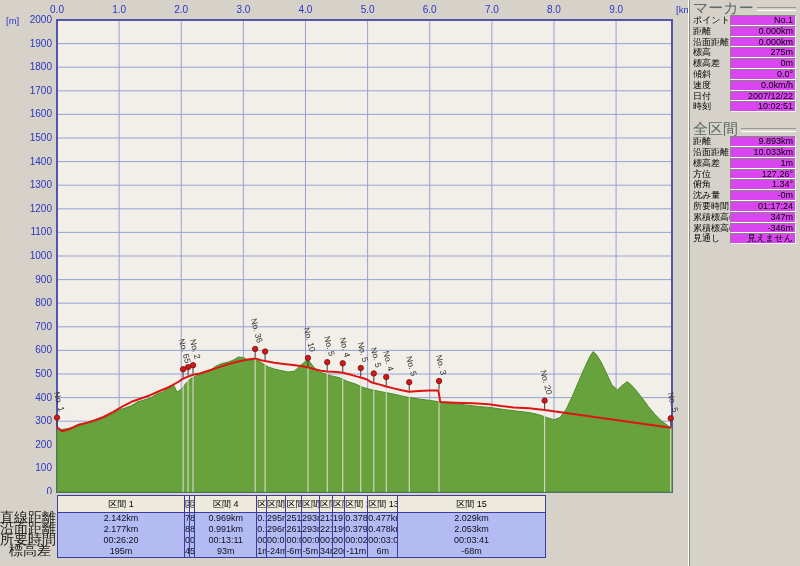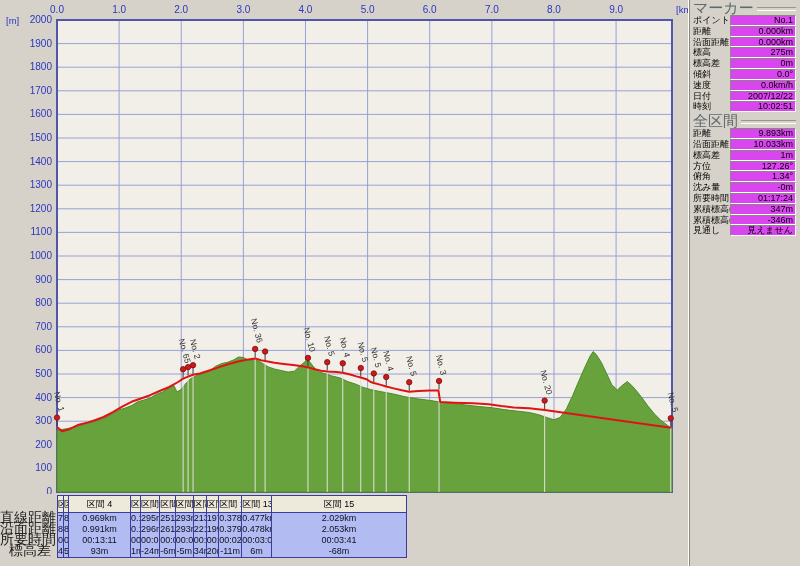--- a/index.html
+++ b/index.html
@@ -173,20 +173,27 @@
   </div>
 
   <div class="table-wrap">
     <div class="row-labels" id="rowLabels">
         <div>直線距離</div>
         <div>沿面距離</div>
         <div>所要時間</div>
         <div>標高差</div>
       </div>
     <div class="cols" id="cols">
+        <div class="col" style="width: 126.1px;">
+          <div class="hdr">区間 1</div>
+          <div class="cell">2.142km</div>
+          <div class="cell">2.177km</div>
+          <div class="cell">00:26:20</div>
+          <div class="cell">195m</div>
+        </div>
         <div class="col" style="width: 5px;">
           <div class="hdr">区間 2</div>
           <div class="cell">79m</div>
           <div class="cell">81m</div>
           <div class="cell">00:01:10</div>
           <div class="cell">4m</div>
         </div>
         <div class="col" style="width: 5px;">
           <div class="hdr">区間 3</div>
           <div class="cell">81m</div>
@@ -250,21 +257,21 @@
           <div class="cell">00:02:10</div>
           <div class="cell">-11m</div>
         </div>
         <div class="col" style="width: 29.8px;">
           <div class="hdr">区間 13</div>
           <div class="cell">0.477km</div>
           <div class="cell">0.478km</div>
           <div class="cell">00:03:09</div>
           <div class="cell">6m</div>
         </div>
-        <div class="col" style="width: 135px;">
+        <div class="col" style="width: 148px;">
           <div class="hdr">区間 15</div>
           <div class="cell">2.029km</div>
           <div class="cell">2.053km</div>
           <div class="cell">00:03:41</div>
           <div class="cell">-68m</div>
         </div>
       </div>
   </div>
 
   <div class="side">
@@ -303,21 +310,21 @@
         </div>
         <div class="field">
           <span class="flabel">日付</span>
           <span class="fvalue">2007/12/22</span>
         </div>
         <div class="field">
           <span class="flabel">時刻</span>
           <span class="fvalue">10:02:51</span>
         </div>
       </div>
-    <div class="group-title" style="margin-top:3px">
+    <div class="group-title" style="margin-top:11px">
       <span>全区間</span>
       <span class="rule"></span>
     </div>
     <div id="totalFields">
         <div class="field">
           <span class="flabel">距離</span>
           <span class="fvalue">9.893km</span>
         </div>
         <div class="field">
           <span class="flabel">沿面距離</span>

